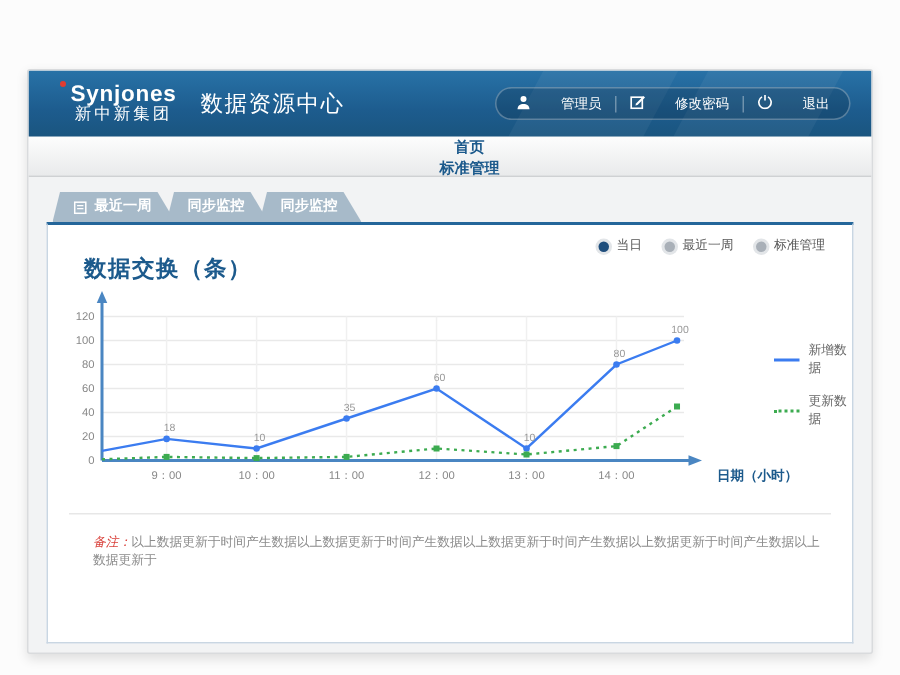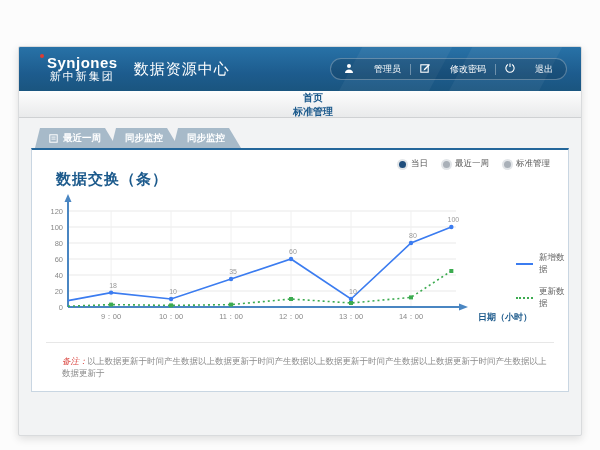--- a/index.html
+++ b/index.html
@@ -43,36 +43,36 @@
   
   .content { padding:10px 12px 0; }
   .tabs { display:flex; height:20px; margin-left:4px; }
   .tab { height:20px; line-height:20px; color:#fff; font-size:9.5px; font-weight:bold;
     text-align:center; padding:0 16px 0 14px; cursor:pointer;
     clip-path:polygon(5px 0, calc(100% - 12px) 0, 100% 100%, 0 100%);
     background:#a7bac9; margin-right:-6px; display:flex; align-items:center; gap:5px; }
   .tab-icon { width:9px; height:9px; display:inline-block; }
 
   
-  .panel { position:relative; height:244px; background:#fff;
+  .panel { position:relative; height:281px; background:#fff;
     border:1px solid #c9d6e2; border-top:2px solid #24669a; }
 
   .filters { position:absolute; top:8px; right:18px; display:flex; gap:15px; }
   .filter { display:flex; align-items:center; gap:5px; cursor:pointer; }
   .filter .dot { width:7px; height:7px; border-radius:50%; background:#a9b0b8;
     box-shadow:0 0 0 2px #e2e5e8; }
   .filter .dot.sel { background:#1f4e7c; }
   .filter .flabel { font-size:8.5px; color:#555; }
 
   .ylabel { position:absolute; left:24px; top:20px; font-size:15px;
     font-weight:bold; color:#1c5a8c; letter-spacing:1px; }
 
   svg.chart { position:absolute; left:14px; top:40px; }
 
-  .legend { position:absolute; left:484px; top:102px; display:flex;
+  .legend { position:absolute; left:484px; top:78px; display:flex;
     flex-direction:column; gap:10px; }
   .legend-item { display:flex; align-items:center; gap:6px; }
   .legend-item .sample { width:20px; height:0; border-top:2px solid #3b7cf0; }
   .legend-item .llabel { font-size:8.5px; color:#666; }
 
   .divider { position:absolute; left:14px; right:14px; top:192px; height:1px;
     background:#e7e7e7; }
   .note { position:absolute; left:30px; top:206px; right:20px; font-size:8.5px;
     color:#8b8b8b; line-height:1.4; }
   .note .np { color:#d9403a;font-style:italic; }

